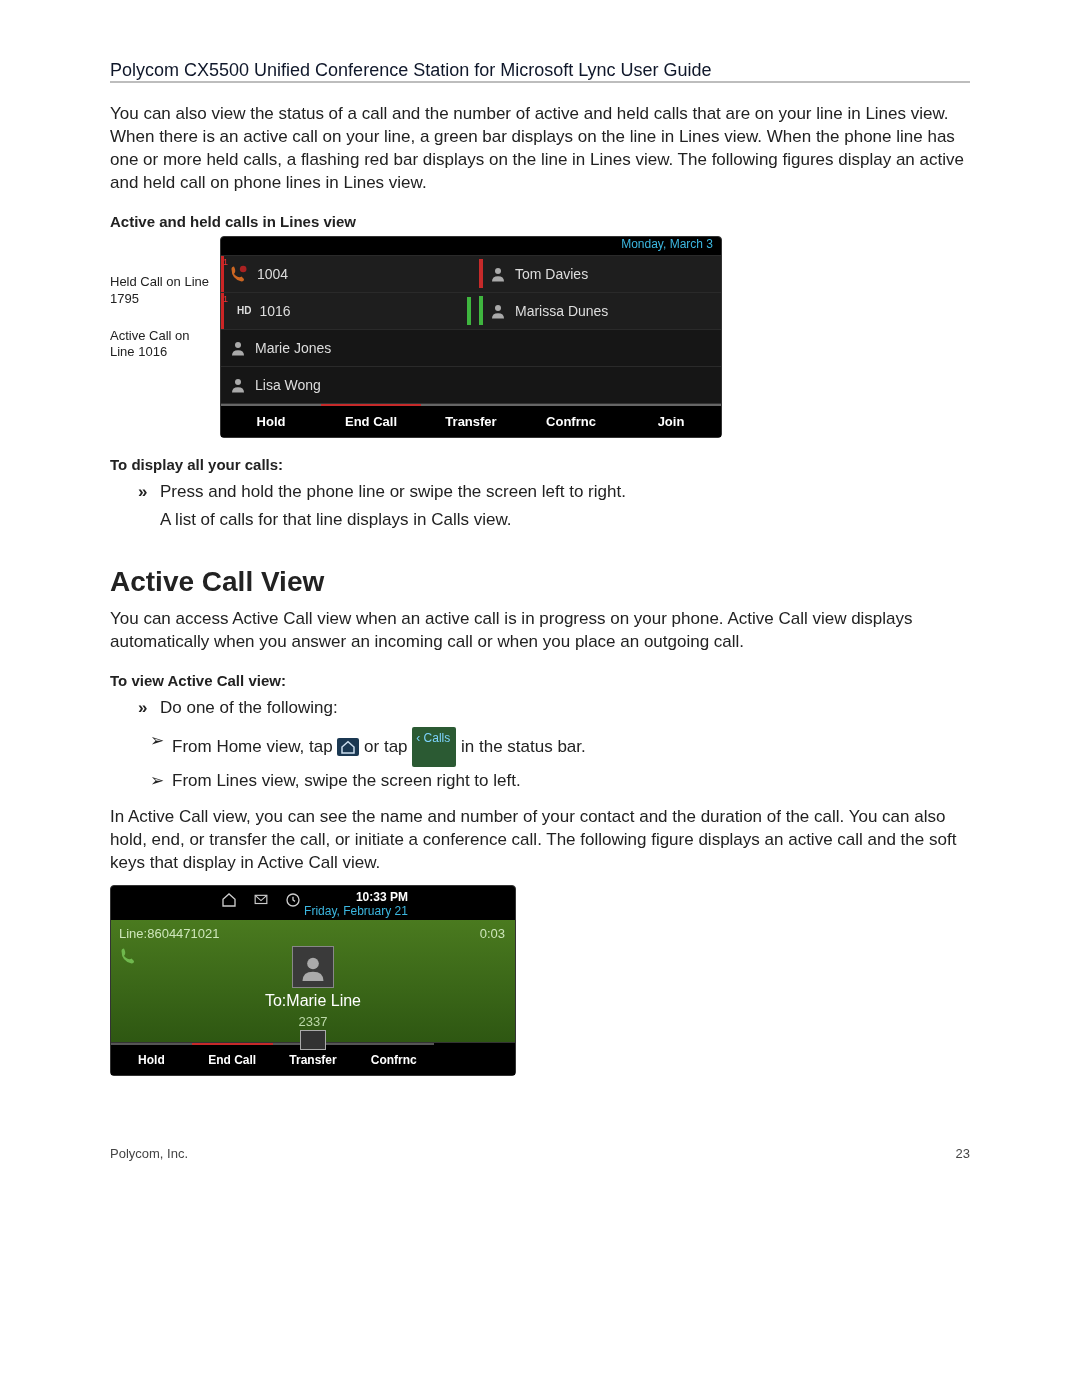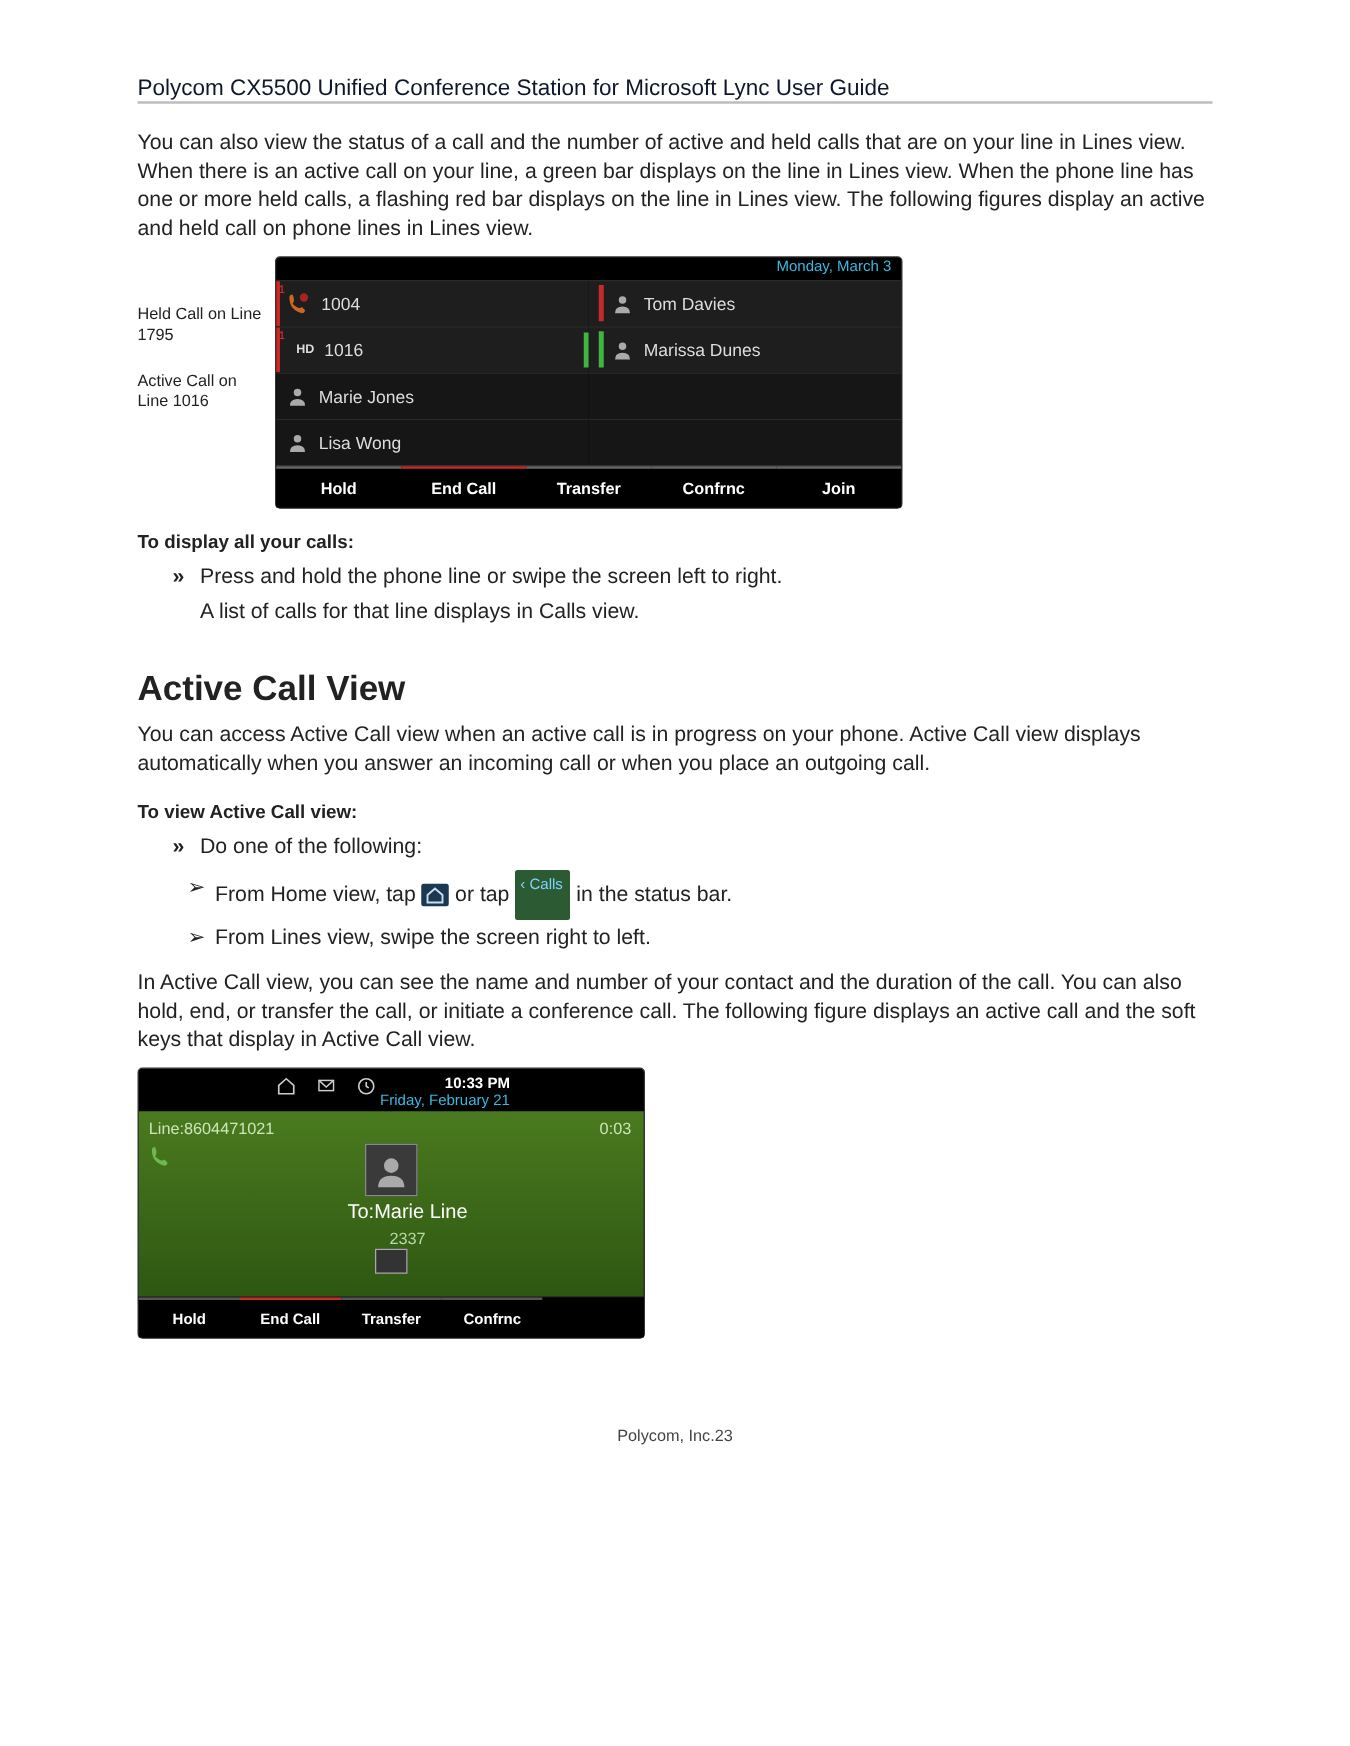--- a/index.html
+++ b/index.html
@@ -38,21 +38,21 @@
     font-weight: bold;
     margin: 36px 0 8px 0;
   }
   ul.bullets { list-style: none; padding-left: 28px; margin: 6px 0;}
   ul.bullets > li { position: relative; padding-left: 22px; font-size:17px; line-height:1.5;}
   ul.bullets > li::before { content: "»"; position:absolute; left:0; font-weight:bold;}
   ul.arrows { list-style:none; padding-left:40px; margin:6px 0;}
   ul.arrows > li { position:relative; padding-left:22px; font-size:17px; line-height:1.7;}
   ul.arrows > li::before { content:"➢"; position:absolute; left:0;}
   .followon { padding-left: 50px; font-size:17px; margin-top:4px;}
-  .footer { display:flex; justify-content:center; font-size:13px; color:#444; margin-top:70px;}
+  .footer { display:flex; justify-content:space-between; font-size:13px; color:#444; margin-top:70px;}
 
   
   .shot-wrap { display:flex; gap:10px; margin-top:6px;}
   .labels { width:100px; font-size:13px; padding-top:38px;}
   .label-item { margin-bottom:20px; line-height:1.3;}
   .phone1 { width:500px; background:#000; border:1px solid #333; border-radius:4px; font-family:Arial,sans-serif;}
   .ph-top { display:flex; justify-content:space-between; padding:4px 8px 2px 8px; background:#1a1a1a;}
   .ph-top-icons { display:flex; gap:10px; align-items:center;}
   .icon-box { width:22px; height:20px; display:flex; align-items:center; justify-content:center;}
   .ph-time { text-align:right; color:#fff; font-size:12px; font-weight:bold;}
@@ -71,41 +71,42 @@
   .sk.end { border-top-color:#c62a2a;}
   .person-icon { width:18px; height:18px;}
 
   
   .inline-icon { display:inline-block; vertical-align:middle; width:22px; height:18px; background:#1b3852; border-radius:2px; position:relative;}
   .calls-btn { display:inline-block; vertical-align:middle; background:#2b5a33; color:#7dd3fc; font-size:12px; padding:1px 6px 19px 4px; border-radius:2px;}
 
   
   .phone2 { width:404px; background:#000; border:1px solid #333; border-radius:4px; margin-top:6px;}
   .ph2-top { display:flex; justify-content:center; align-items:flex-start; padding:4px 8px 2px 8px;}
-  .ph2-body { background:linear-gradient(#4a7a1f,#2e5712); height:148px; position:relative; color:#e9f7df;padding-left:13px;}
+  .ph2-body { background:linear-gradient(#4a7a1f,#2e5712); height:122px; position:relative; color:#e9f7df;}
   .ph2-line { position:absolute; top:6px; left:8px; font-size:13px; color:#cde6b9;}
   .ph2-dur { position:absolute; top:6px; right:10px; font-size:13px; color:#cde6b9;}
   .ph2-hand { position:absolute; top:26px; left:8px;}
   .ph2-avatar { position:absolute; top:26px; left:50%; transform:translateX(-50%); width:40px; height:40px; background:#3a3a3a; border:1px solid #888; display:flex; align-items:center; justify-content:center;}
   .ph2-to { position:absolute; top:72px; width:100%; text-align:center; font-size:16px; color:#fff;}
   .ph2-num { position:absolute; top:94px; width:100%; text-align:center; font-size:13px; color:#bcd9a8;}
   .ph2-keypad { position:absolute; top:110px; left:50%; transform:translateX(-50%); width:24px; height:18px; border:1px solid #aaa; background:#333;}
   .softkeys2 { display:flex; background:#000; border-top:1px solid #333;}
   .sk2 { flex:1; text-align:center; color:#fff; font-size:12px; font-weight:bold; padding:8px 0; border-top:2px solid #555;}
   .sk2.end { border-top-color:#c62a2a;}
 </style>
 </head>
 <body>
 
 <div class="page">
   <div class="header-line">Polycom CX5500 Unified Conference Station for Microsoft Lync User Guide</div>
   <hr class="hr">
 
   <p>You can also view the status of a call and the number of active and held calls that are on your line in Lines view. When there is an active call on your line, a green bar displays on the line in Lines view. When the phone line has one or more held calls, a flashing red bar displays on the line in Lines view. The following figures display an active and held call on phone lines in Lines view.</p>
 
+  <div class="caption">Active and held calls in Lines view</div>
 
   <div class="shot-wrap">
     <div class="labels">
       <div class="label-item">Held Call on Line 1795</div>
       <div class="label-item">Active Call on Line 1016</div>
     </div>
 
     <div class="phone1">
       <div class="ph-date">Monday, March 3</div>
       <div class="ph-body">

